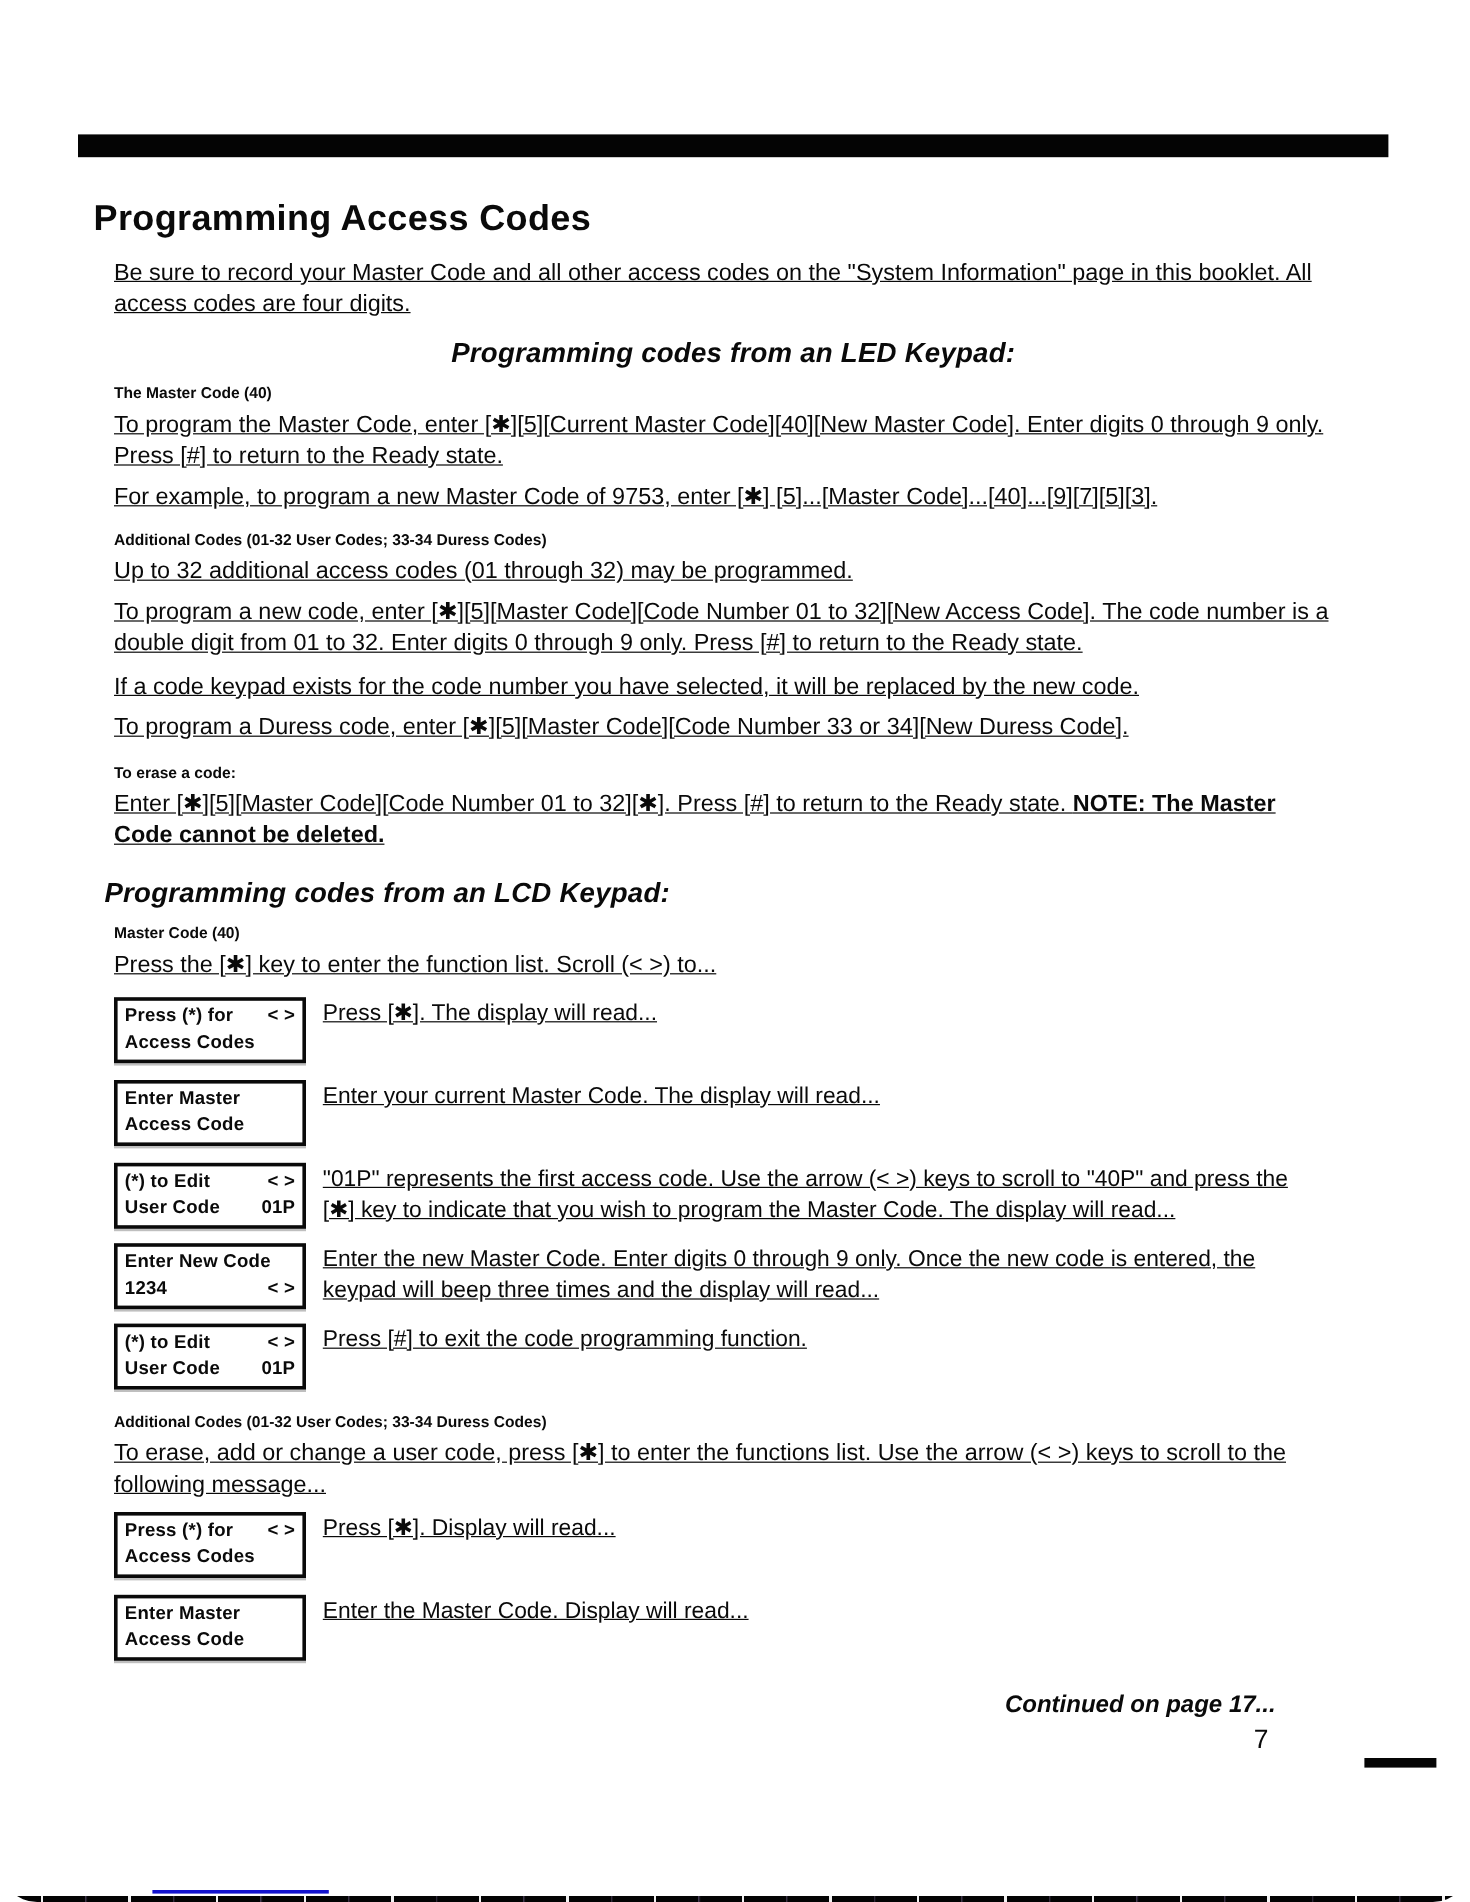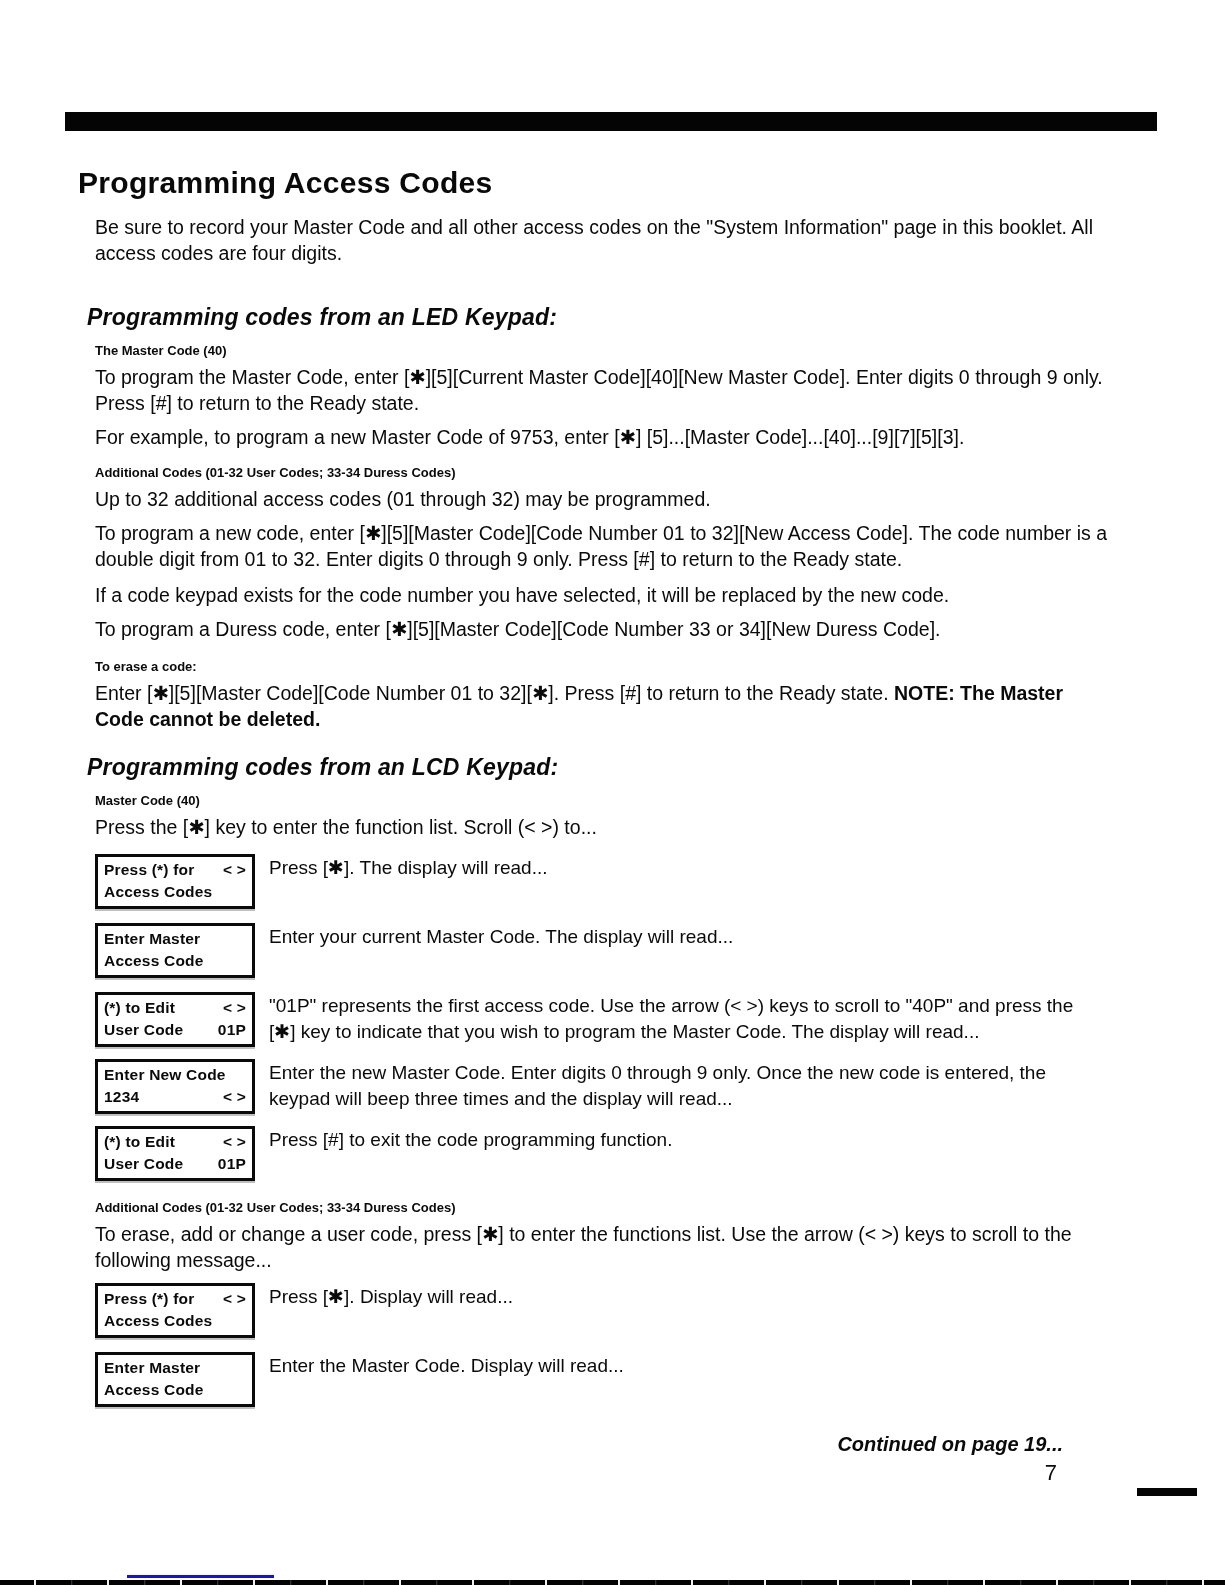--- a/index.html
+++ b/index.html
@@ -4,43 +4,44 @@
 <style>
   html,body{margin:0;padding:0;background:#ffffff;}
   .page{
     position:relative;
     width:1225px;height:1585px;
     background:#ffffff;
     overflow:hidden;
     font-family:"Liberation Sans","DejaVu Sans",sans-serif;
     color:#0a0a0a;
     box-sizing:border-box;
+    border-radius:31px;
   }
   .content{position:relative;padding-left:95px;padding-right:90px;}
   .top-rule{
     position:absolute;left:65px;top:112px;width:1092px;height:19px;
     background:#040404;
   }
   .title{
     margin:0;margin-left:-17px;padding-top:166px;
     font-size:30px;font-weight:bold;letter-spacing:.3px;line-height:34px;
   }
-  p{margin:0;}
+  p{margin:0;text-decoration:underline;}
   .body{
     width:1022px;font-size:19.5px;line-height:26px;font-weight:400;
   }
   .section-heading{
     margin:0;margin-left:-8px;
     font-size:23px;font-weight:bold;font-style:italic;line-height:30px;letter-spacing:.2px;
   }
   .sub-heading{
     margin:0;font-size:13px;font-weight:bold;line-height:26px;
   }
   .mt6{margin-top:6px;} .mt8{margin-top:8px;}
-  .mt10{margin-top:10px;} .mt12{margin-top:12px;} .mt14{margin-top:14px;} .mt20{margin-top:20px;} .mt24{margin-top:36px;}
+  .mt10{margin-top:10px;} .mt12{margin-top:12px;} .mt14{margin-top:14px;} .mt20{margin-top:20px;} .mt24{margin-top:13px;text-align:center;}
   .step{display:flex;align-items:flex-start;}
   .lcd{
     flex:0 0 auto;width:160px;height:55px;
     border:3px solid #0a0a0a;
     box-sizing:border-box;
     padding:2px 6px 3px 6px;
     display:flex;flex-direction:column;justify-content:space-between;
     background:#ffffff;
     box-shadow:0 2px 0 rgba(0,0,0,0.25);
   }
@@ -203,20 +204,20 @@
             <span></span>
           </div>
         <div class="lcd-line">
             <span>Access Code</span>
             <span></span>
           </div>
       </div>
       <p class="step-caption">Enter the Master Code. Display will read...</p>
     </div>
 
-    <div class="footer-continued">Continued on page 19...</div>
+    <div class="footer-continued">Continued on page 17...</div>
     <div class="page-number">7</div>
     <div class="page-number-rule"></div>
   </div>
 
   <div class="blue-line"></div>
   <div class="bottom-edge"></div>
 </div>
 
 </body></html>

